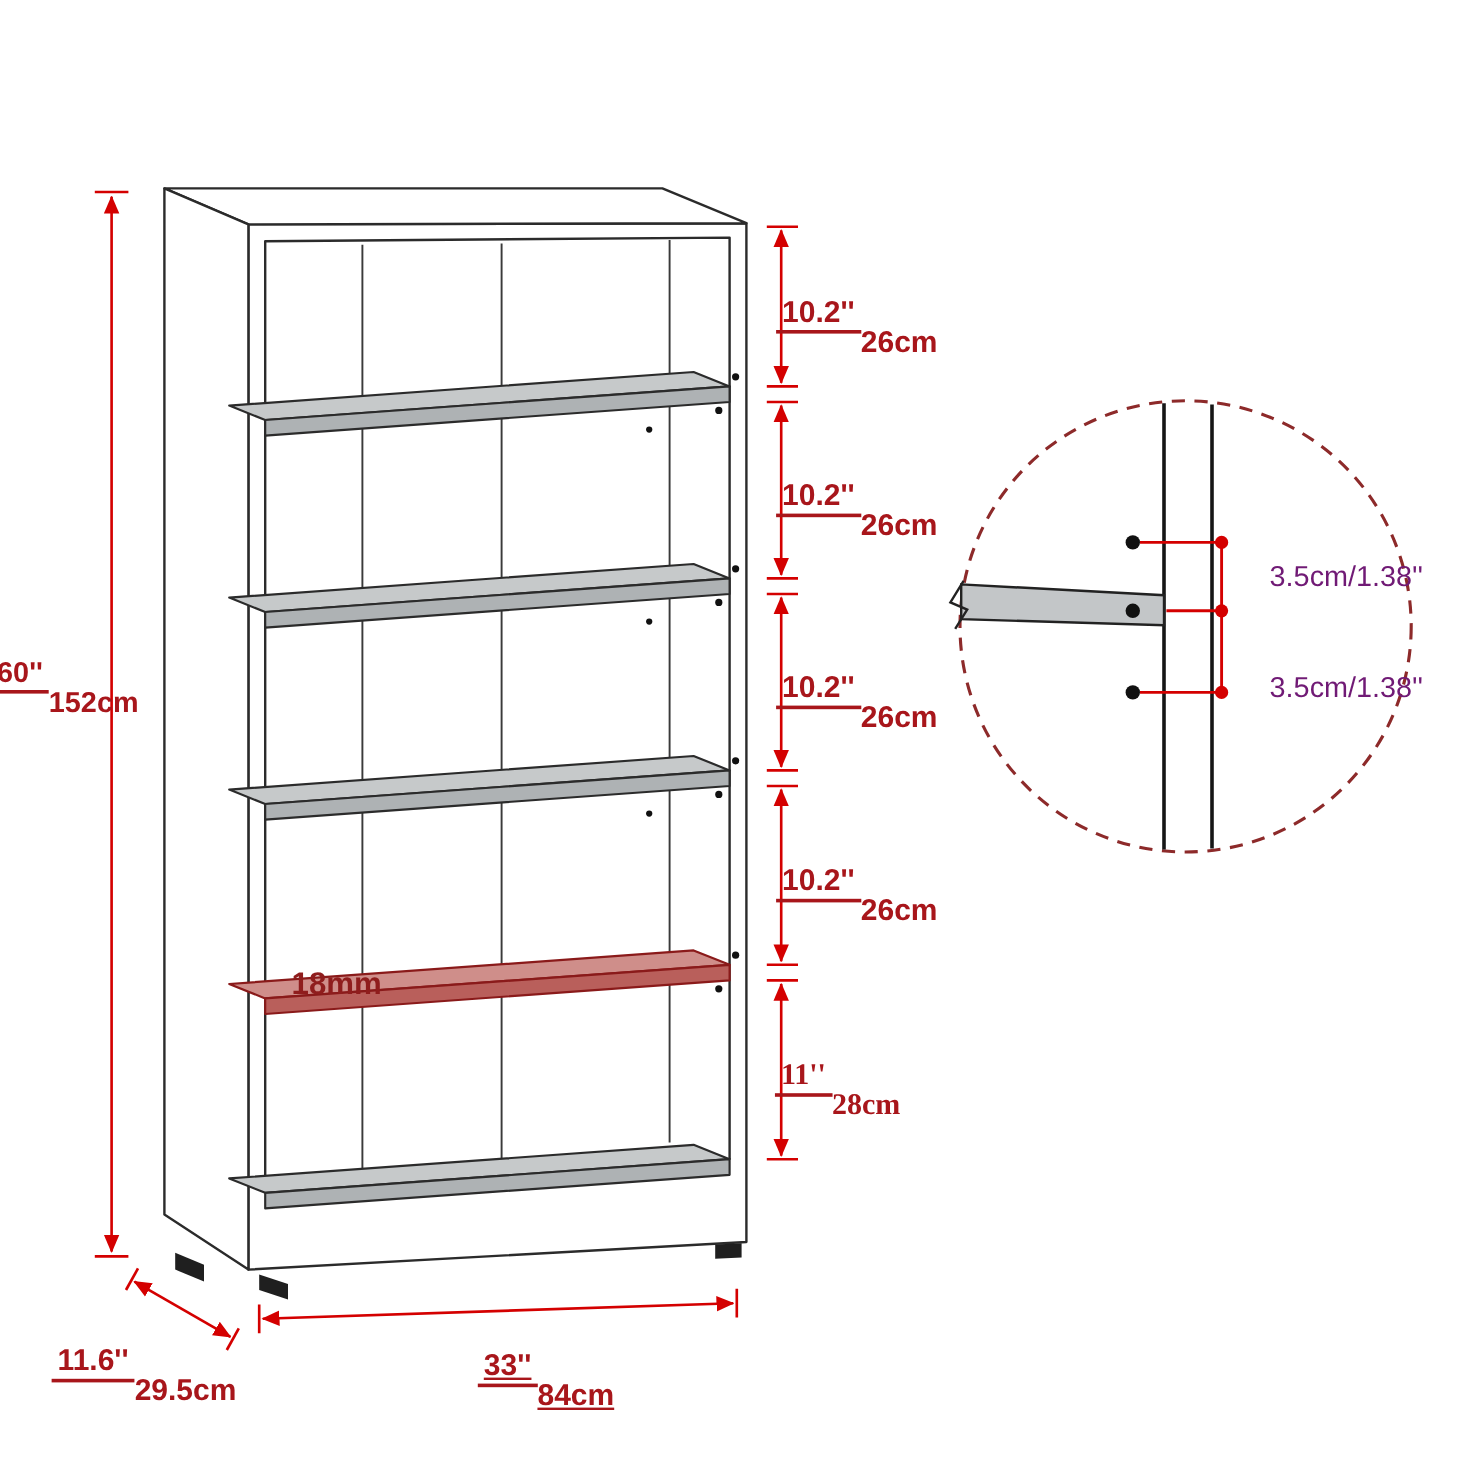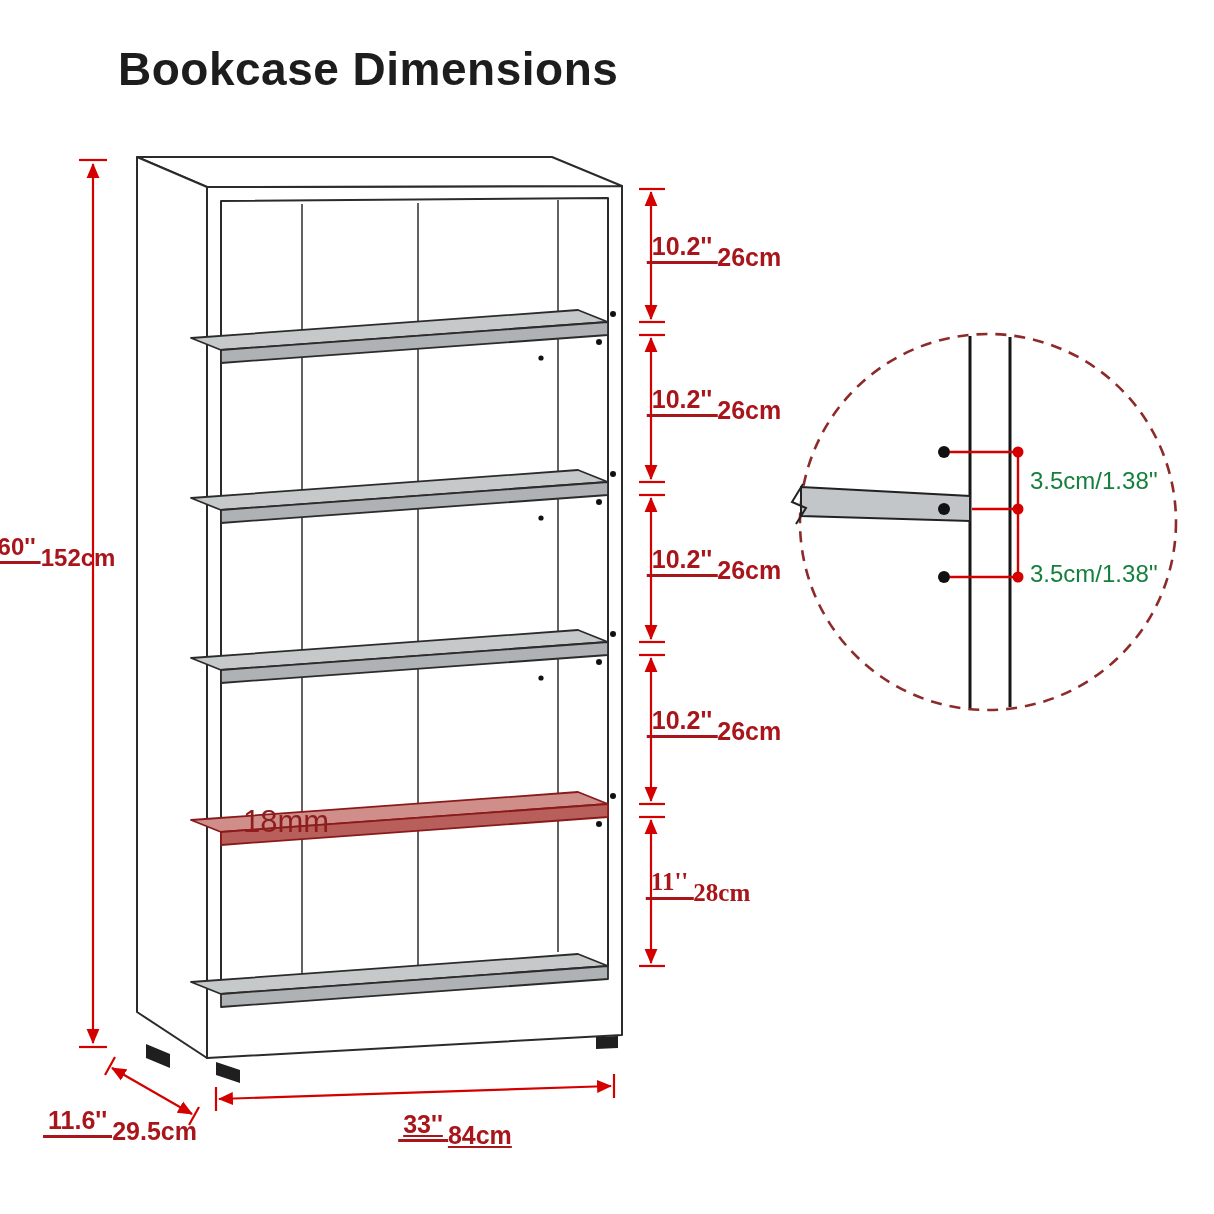--- a/index.html
+++ b/index.html
@@ -11,27 +11,27 @@
   .page-title{
     position:absolute;left:118px;top:42px;margin:0;
     font-size:46px;font-weight:800;letter-spacing:.5px;color:#1d1d1d;
   }
   .frac{
     position:absolute;display:flex;flex-direction:row;align-items:center;
     color:#a8161b;font-weight:bold;font-size:25px;line-height:1.12;
     transform:translateX(-50%);white-space:nowrap;
   }
   .frac .num{padding:0 5px 1px;border-bottom:3px solid currentColor;}
-  .frac .den{padding-top:19px;}
+  .frac .den{padding-top:19px;margin-top:28px;}
   .height-label{font-size:24px;}
   .detail-label{
-    position:absolute;color:#15803d;font-size:24px;font-weight:500;white-space:nowrap;
+    position:absolute;color:#701a75;font-size:24px;font-weight:500;white-space:nowrap;margin-left:28px;
   }
   .thickness-label{
-    position:absolute;left:243px;top:804px;color:#8f1d1d;font-size:31px;font-weight:normal;
+    position:absolute;left:243px;top:804px;color:#8f1d1d;font-size:26px;font-weight:bold;
   }
 </style>
 </head>
 <body>
 
 <div class="canvas">
 
   <svg class="linework" width="1214" height="1214" viewBox="0 0 1214 1214">
     <defs>
       <marker id="arrE" viewBox="0 0 14 14" refX="13" refY="7" markerWidth="15" markerHeight="15" orient="auto" markerUnits="userSpaceOnUse">
@@ -165,21 +165,20 @@
         <line x1="1018" y1="452" x2="1018" y2="577"></line>
       </g>
       <g fill="#d40000">
         <circle cx="1018" cy="452" r="5.5"></circle>
         <circle cx="1018" cy="509" r="5.5"></circle>
         <circle cx="1018" cy="577" r="5.5"></circle>
       </g>
     </g>
   </svg>
 
-  <h1 class="page-title">Bookcase Dimensions</h1>
 
   <div class="frac height-label" style="left:54px;top:526px;justify-content:flex-end;">
     <span class="num">60''</span>
     <span class="den">152cm</span>
   </div>
 
   <div class="frac" style="left:714px;top:224px;">
     <span class="num">10.2''</span>
     <span class="den">26cm</span>
   </div>

